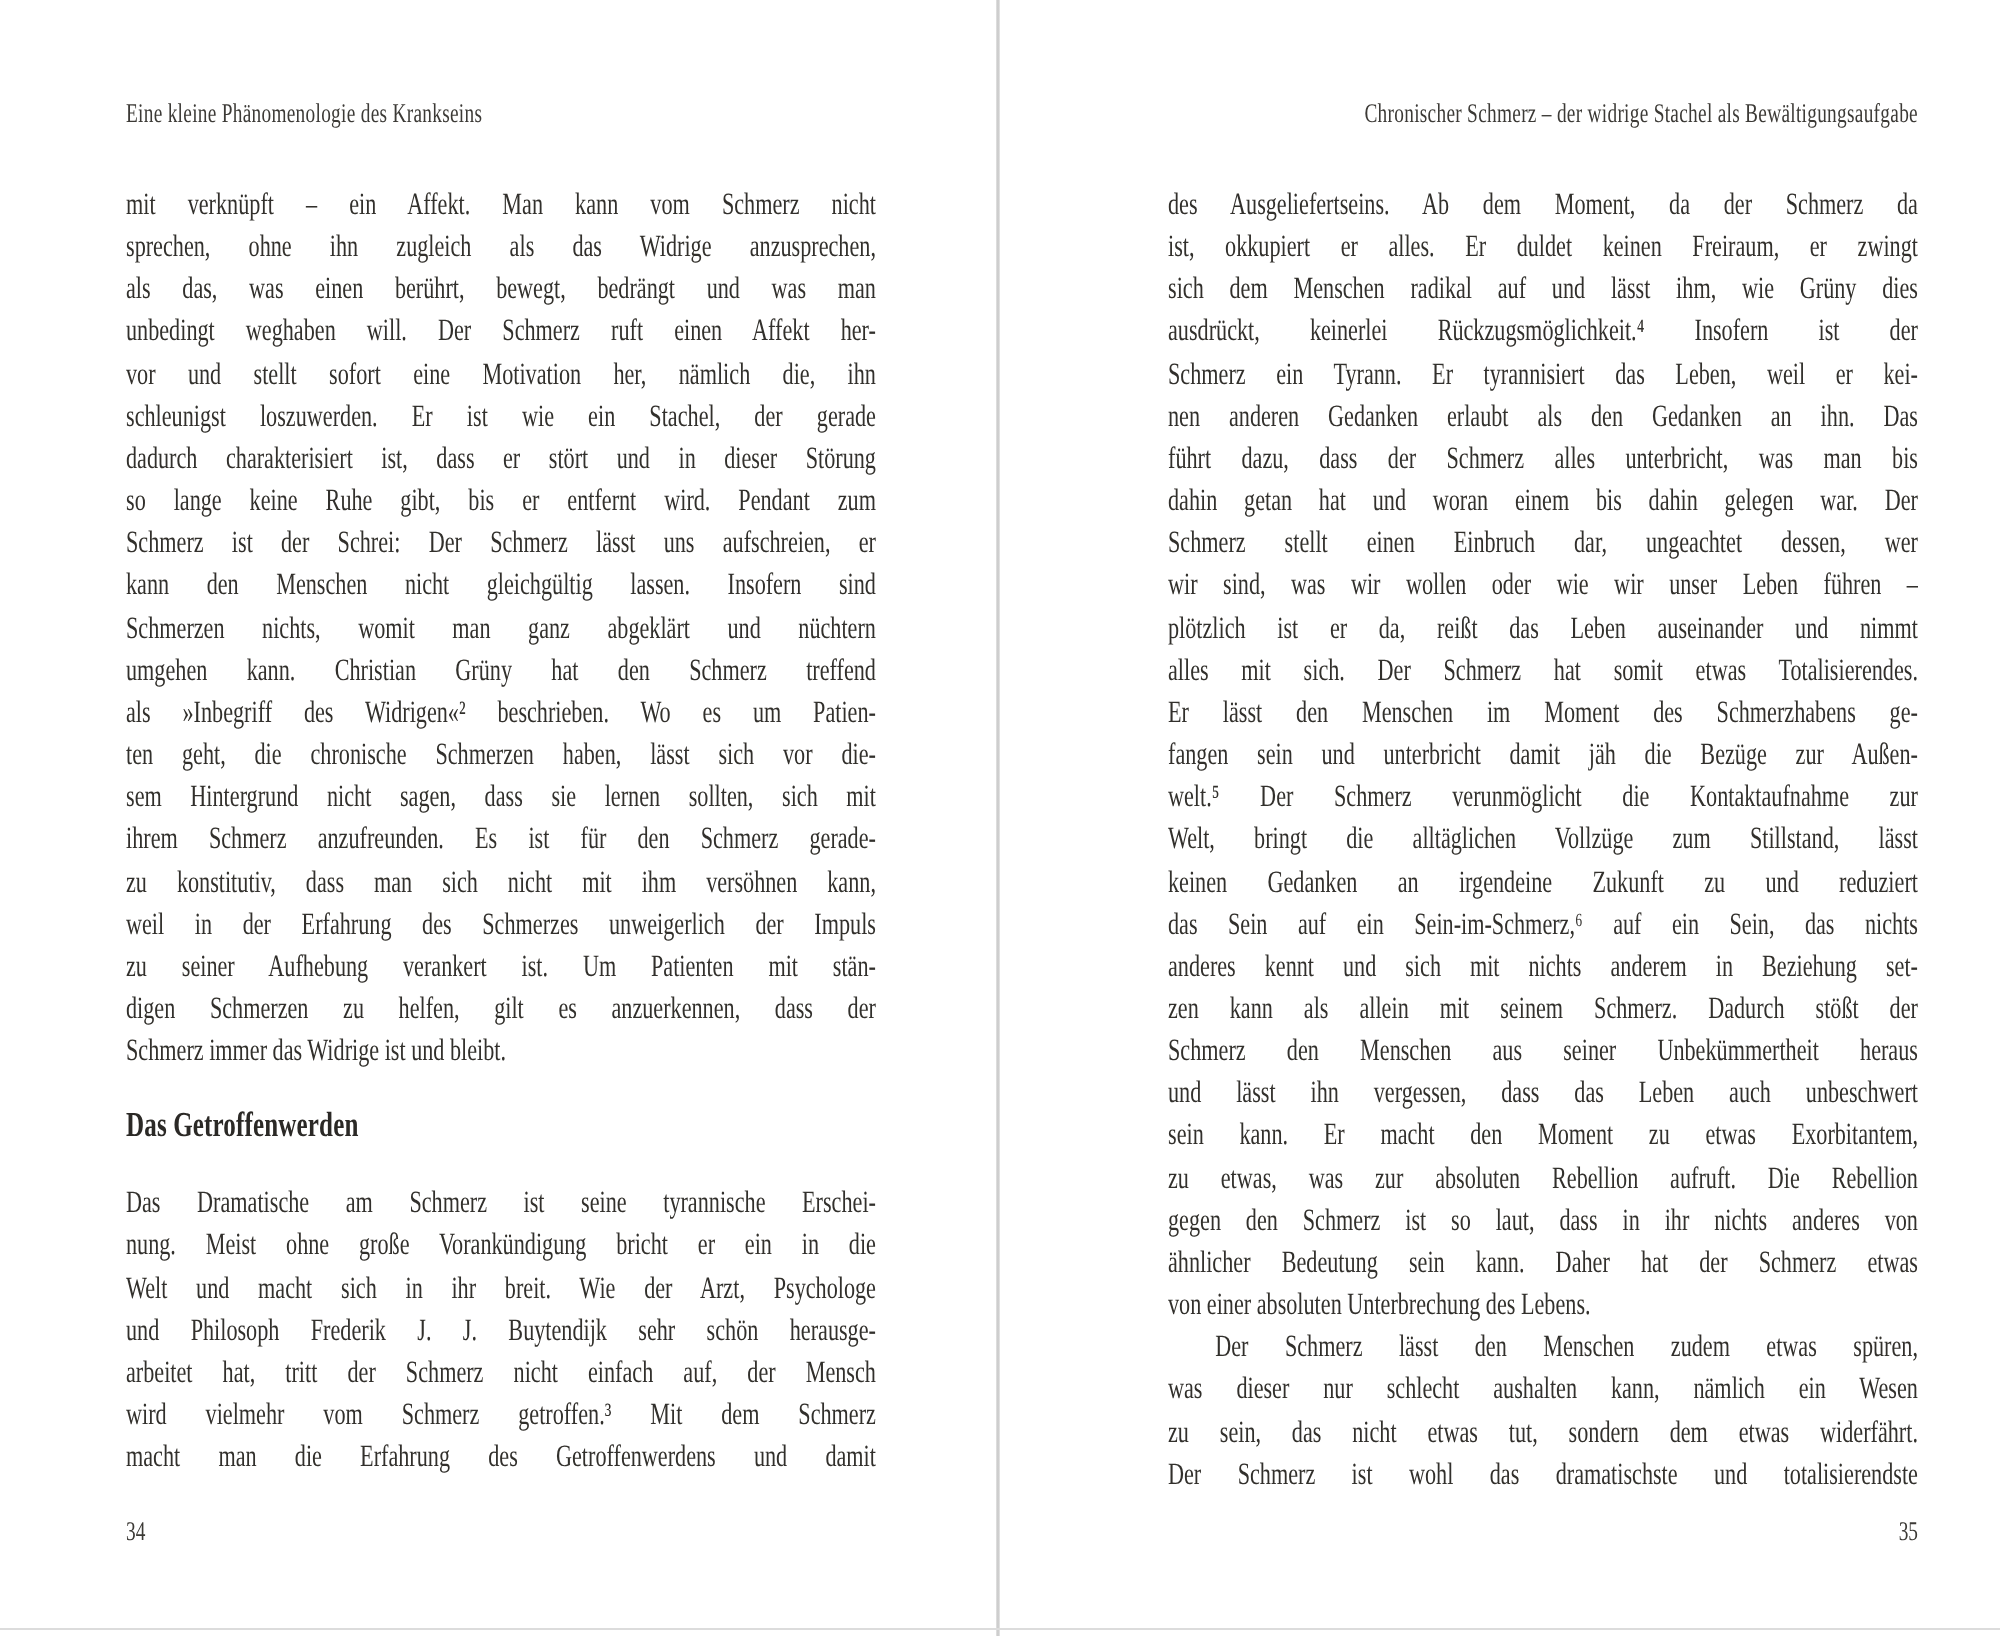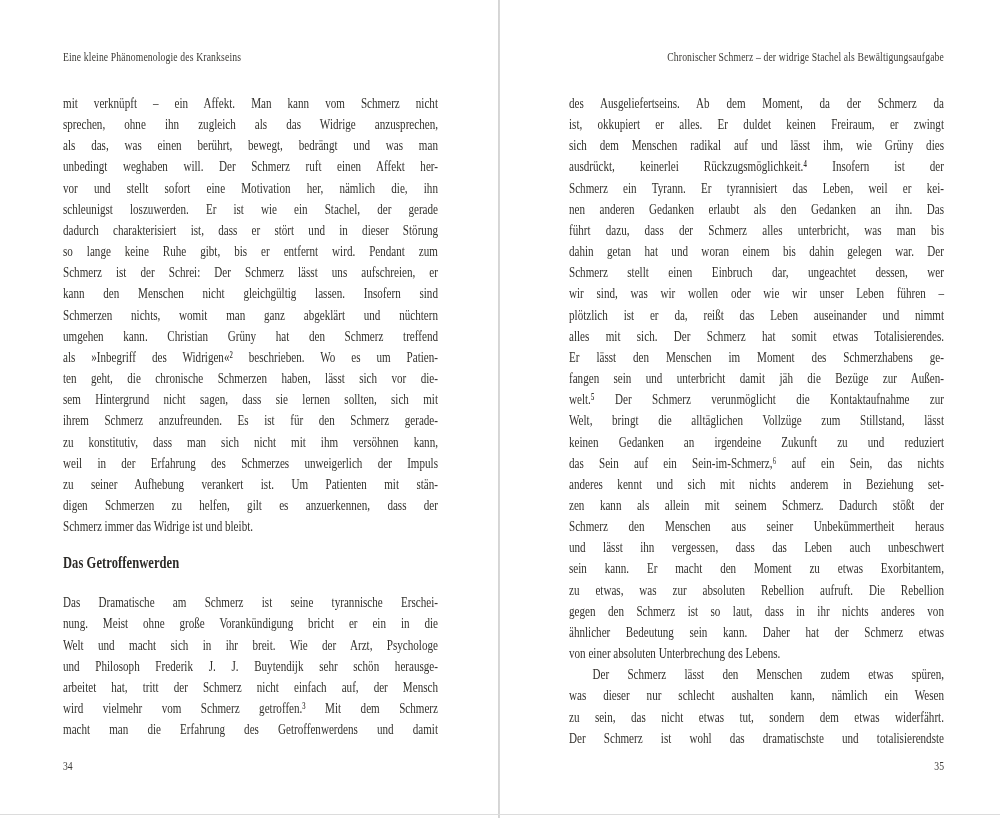--- a/index.html
+++ b/index.html
@@ -33,21 +33,21 @@
     height: 1px;
     background: #dcdcdc;
   }
   .page {
     position: absolute;
     top: 0;
     height: 818px;
     width: 375px;
   }
   .page.left  { left: 63px; }
-  .page.right { left: 569px; }
+  .page.right { left: 584px; }
   
   .scale-col {
     position: absolute;
     top: 0;
     left: 0;
     width: 524px;
     height: 818px;
     transform: scaleX(0.7156);
     transform-origin: 0 0;
   }

